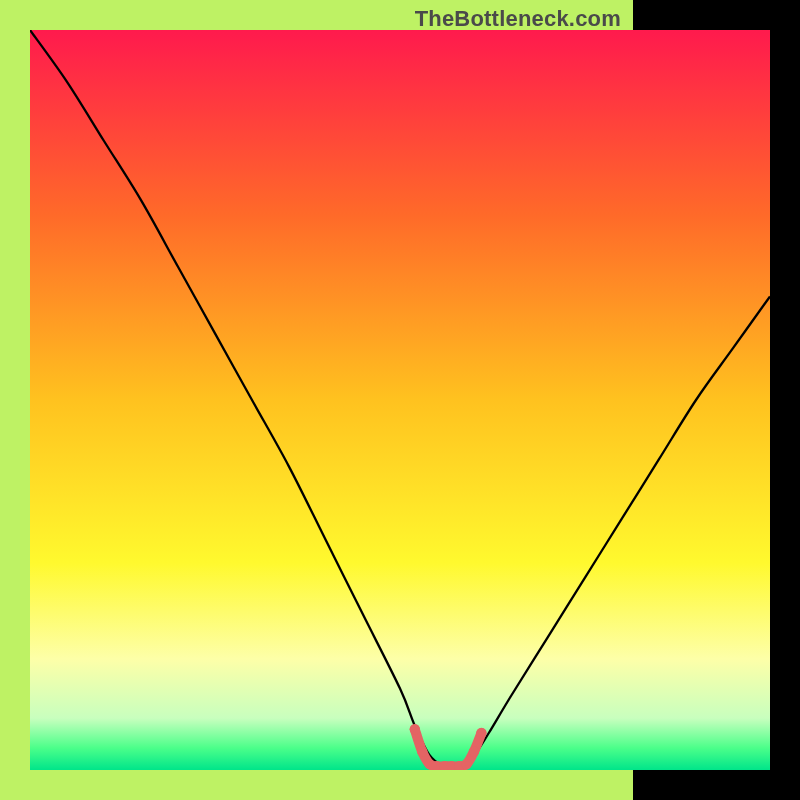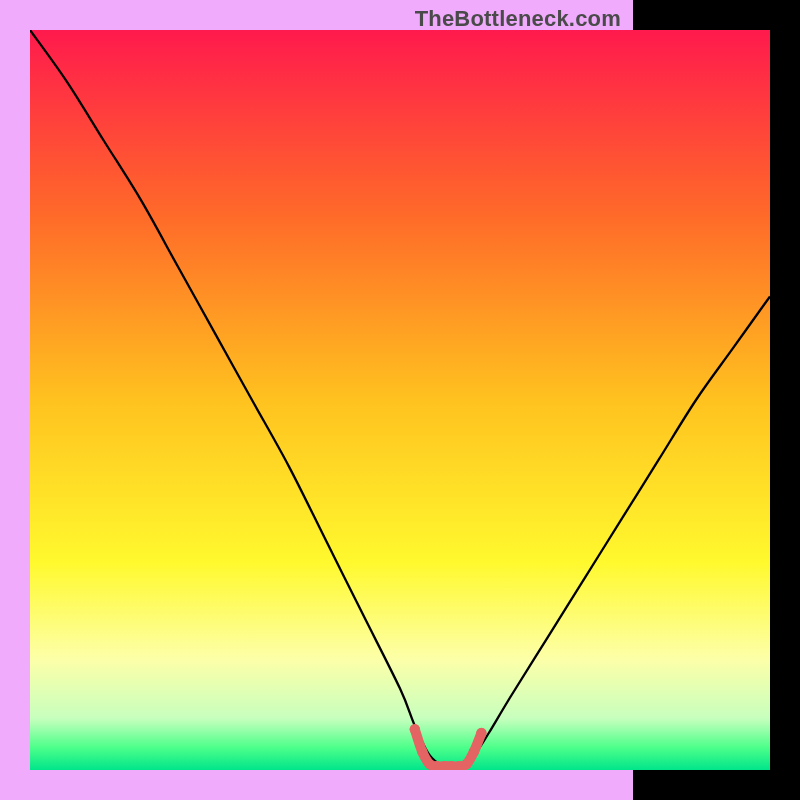--- a/index.html
+++ b/index.html
@@ -8,21 +8,21 @@
     width: 800px;
     height: 800px;
     overflow: hidden;
     background: #000;
     font-family: Arial, Helvetica, sans-serif;
   }
   .frame {
     position: relative;
     width: 633px;
     height: 800px;
-    background: #f0abfc;
+    background: #bef264;
   }
   .plot {
     position: absolute;
     left: 30px;
     top: 30px;
     width: 740px;
     height: 740px;
   }
   .plot svg {
     display: block;

